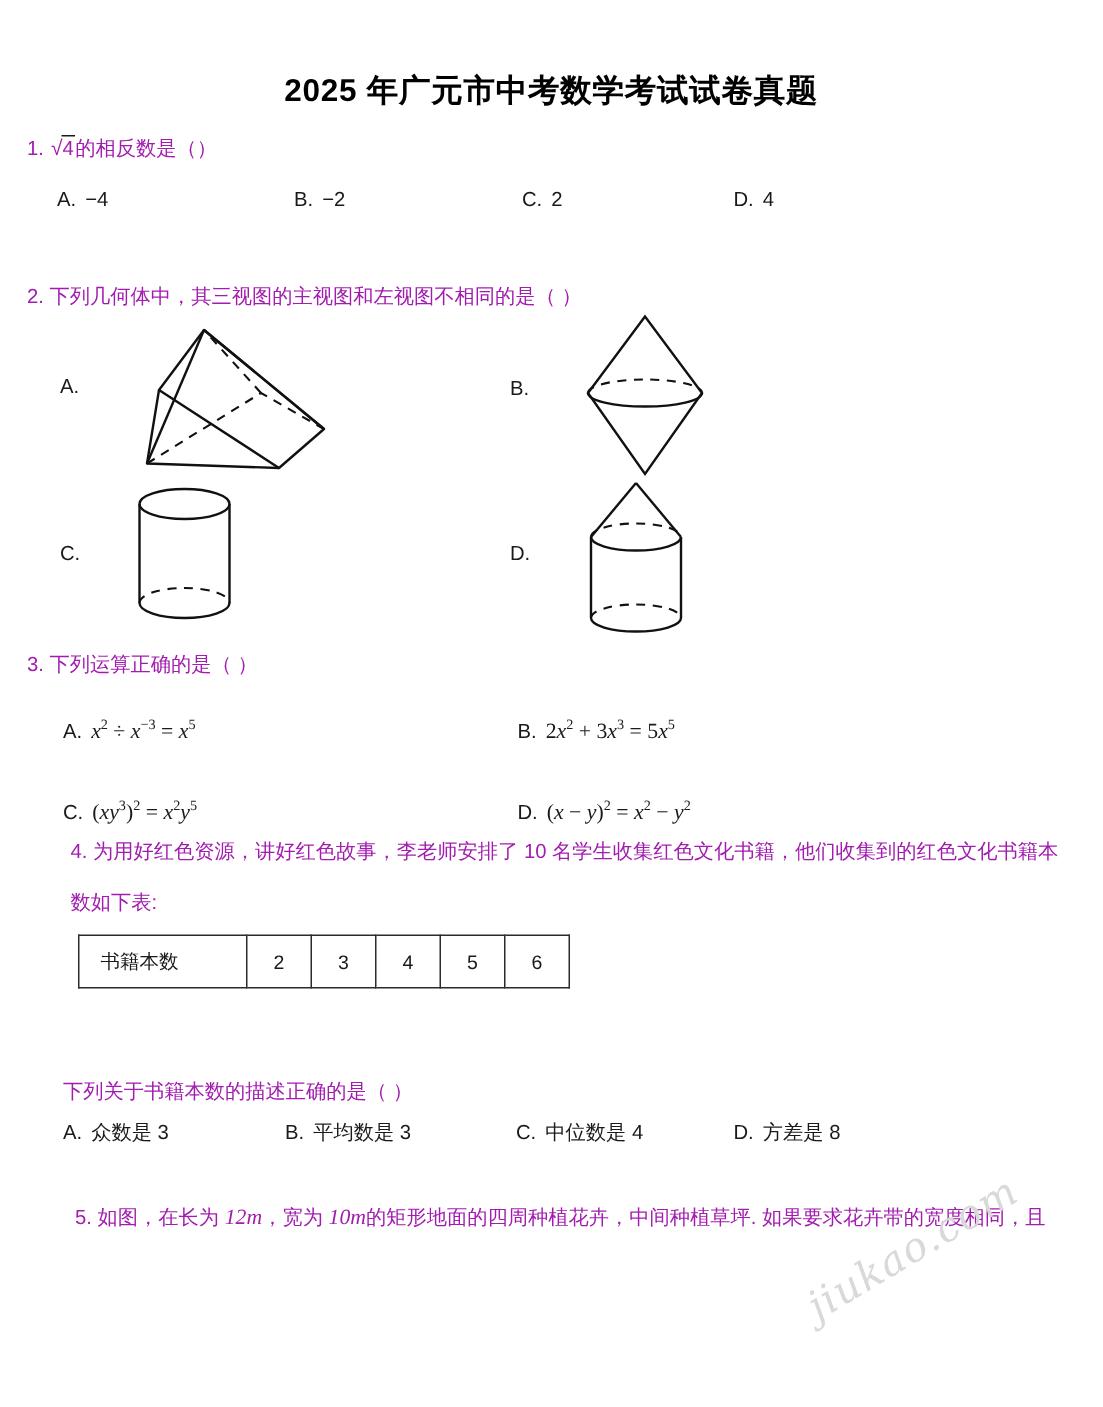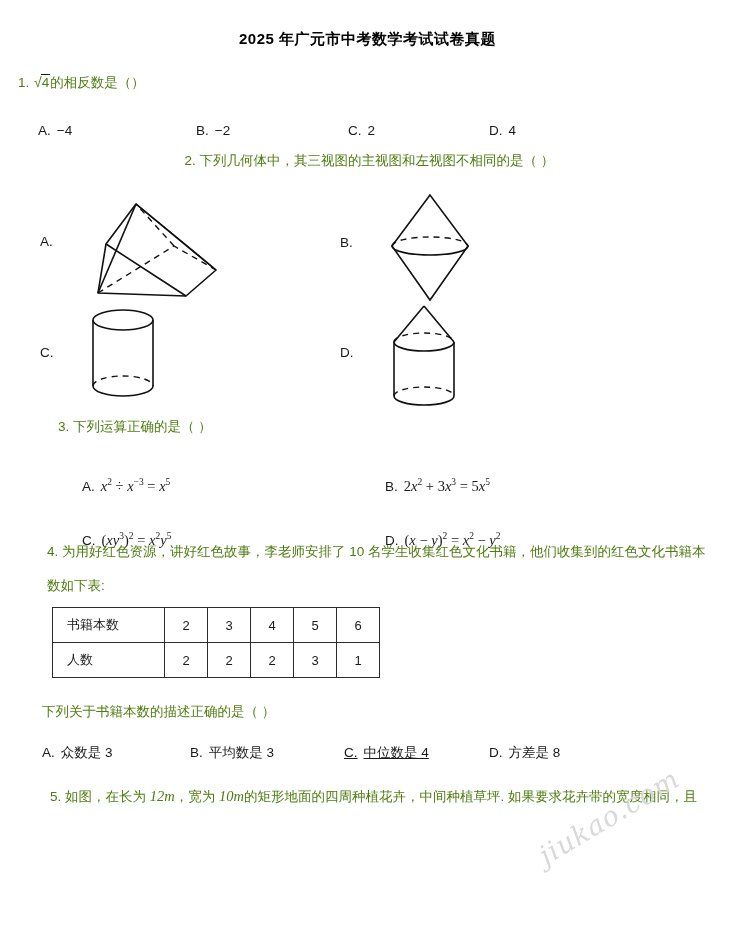--- a/index.html
+++ b/index.html
@@ -20,41 +20,41 @@
     position: relative;
     width: 735px;
     height: 938px;
     box-sizing: border-box;
     padding: 0;
   }
 
   
   .doc-title {
     text-align: center;
-    font-size: 15px;
+    font-size: 21px;
     font-weight: bold;
     letter-spacing: 0.5px;
-    margin: 0;
+    margin: 16px;
     padding-top: 30px;
     color: #000;
   }
 
   
   .question {
     position: absolute;
     left: 0;
     width: 735px;
     box-sizing: border-box;
   }
   .q-stem {
     font-size: 13.5px;
     line-height: 28px;
     padding-left: 18px;
     padding-right: 14px;
-    color: #4d7c0f;
+    color: #a21caf;
     white-space: nowrap;
   }
   .q-stem.wrap { white-space: normal; }
 
   .paren {
     letter-spacing: 1px;
   }
 
   
   .radical {
@@ -70,21 +70,21 @@
   }
 
   
   .options {
     position: relative;
     height: 26px;
     font-size: 13.5px;
   }
   .opt {
     position: absolute;
-    top: 14px;
+    top: 0;
     white-space: nowrap;
     font-size: 13.5px;
   }
   .opt .lbl { margin-right: 6px; }
   .math {
     font-family: "Liberation Serif", serif;
     font-style: italic;
     font-size: 14.5px;
   }
   .math .num, .math .op {
@@ -187,21 +187,21 @@
       </div>
       <div class="opt" style="left:348px;">
         <span class="lbl">C.</span><span>2</span>
       </div>
       <div class="opt" style="left:489px;">
         <span class="lbl">D.</span><span>4</span>
       </div>
     </div>
   </div>
 
-  <div class="question" style="top:147px;text-align:center;">
+  <div class="question" style="top:168px;">
     <div class="q-stem">2. 下列几何体中，其三视图的主视图和左视图不相同的是（    ）</div>
   </div>
 
   <div class="fig-wrap" style="left:40px; top:196px; width:220px; height:108px;">
     <span class="fig-label" style="left:0; top:38px;">A.</span>
     <svg width="200" height="108" viewBox="0 0 200 108" style="position:absolute; left:28px; top:0;">
       <g fill="none" stroke="#111" stroke-width="1.6" stroke-linejoin="round">
         <polygon points="38,48 68,8 148,74 118,100"></polygon>
         <path d="M38,48 L30,97 L118,100"></path>
         <path d="M68,8 L148,74"></path>
@@ -249,21 +249,21 @@
         <path d="M26,42 A30,9 0 0 0 86,42"></path>
         <path d="M26,96 A30,9 0 0 0 86,96"></path>
       </g>
       <g fill="none" stroke="#111" stroke-width="1.4" stroke-dasharray="6,5">
         <path d="M26,42 A30,9 0 0 1 86,42"></path>
         <path d="M26,96 A30,9 0 0 1 86,96"></path>
       </g>
     </svg>
   </div>
 
-  <div class="question" style="top:413px;padding-left:40px;">
+  <div class="question" style="top:413px;">
     <div class="q-stem">3. 下列运算正确的是（    ）</div>
 
     <div class="options" style="margin-top:22px;">
       <div class="opt" style="left:42px;">
         <span class="lbl">A.</span><span class="math">x<sup class="ex">2</sup> <span class="op">÷</span> x<sup class="ex">−3</sup> <span class="op">=</span> x<sup class="ex">5</sup></span>
       </div>
       <div class="opt" style="left:345px;">
         <span class="lbl">B.</span><span class="math"><span class="num">2</span>x<sup class="ex">2</sup> <span class="op">+</span> <span class="num">3</span>x<sup class="ex">3</sup> <span class="op">=</span> <span class="num">5</span>x<sup class="ex">5</sup></span>
       </div>
     </div>
@@ -286,41 +286,33 @@
   <table class="stat-table" style="left:52px; top:607px;">
     <tbody>
       <tr>
         <td class="rowhead">书籍本数</td>
         <td class="val">2</td>
         <td class="val">3</td>
         <td class="val">4</td>
         <td class="val">5</td>
         <td class="val">6</td>
       </tr>
-      <tr>
-        <td class="rowhead">人数</td>
-        <td class="val">2</td>
-        <td class="val">2</td>
-        <td class="val">2</td>
-        <td class="val">3</td>
-        <td class="val">1</td>
-      </tr>
     </tbody>
   </table>
 
   <div class="question" style="top:698px;">
     <div class="q-stem" style="padding-left:42px;">下列关于书籍本数的描述正确的是（    ）</div>
     <div class="options" style="margin-top:4px;">
       <div class="opt" style="left:42px;">
         <span class="lbl">A.</span><span>众数是 3</span>
       </div>
       <div class="opt" style="left:190px;">
         <span class="lbl">B.</span><span>平均数是 3</span>
       </div>
-      <div class="opt" style="left:344px;text-decoration:underline;">
+      <div class="opt" style="left:344px;">
         <span class="lbl">C.</span><span>中位数是 4</span>
       </div>
       <div class="opt" style="left:489px;">
         <span class="lbl">D.</span><span>方差是 8</span>
       </div>
     </div>
   </div>
 
   <div class="question" style="top:782px;padding-left:32px;">
     <div class="q-stem">

